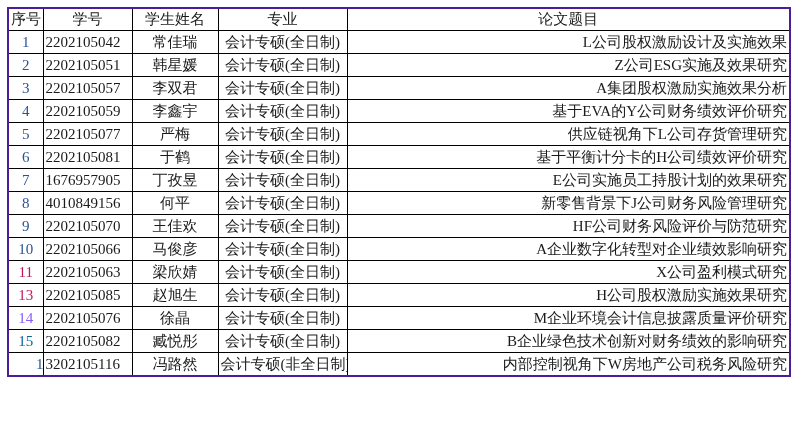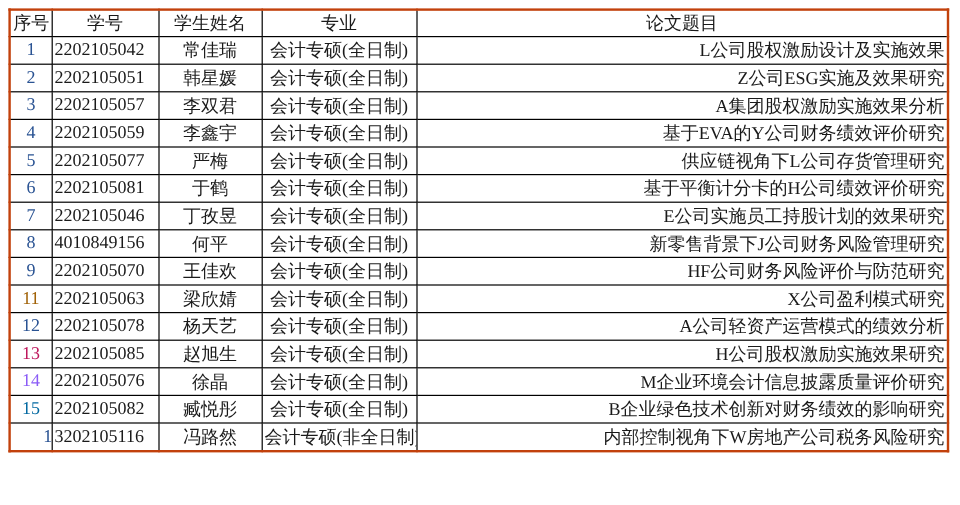--- a/index.html
+++ b/index.html
@@ -14,21 +14,21 @@
     background: #ffffff;
     overflow: hidden;
   }
   table.thesis-table {
     position: absolute;
     left: 7px;
     top: 7px;
     width: 784px;
     border-collapse: collapse;
     table-layout: fixed;
-    border: 2px solid #c2410c;
+    border: 2px solid #4c1d95;
     font-family: "Liberation Serif", serif;
   }
   .thesis-table th,
   .thesis-table td {
     border: 1px solid #000000;
     font-size: 15px;
     font-weight: normal;
     padding: 0 2px;
     overflow: hidden;
     white-space: nowrap;
@@ -106,52 +106,52 @@
         </tr>
         <tr>
           <td class="col-no" style="color: rgb(42, 83, 147);">6</td>
           <td class="col-id">2202105081</td>
           <td class="col-name">于鹤</td>
           <td class="col-major">会计专硕(全日制)</td>
           <td class="col-title">基于平衡计分卡的H公司绩效评价研究</td>
         </tr>
         <tr>
           <td class="col-no" style="color: rgb(42, 83, 147);">7</td>
-          <td class="col-id">2202105046</td>
+          <td class="col-id">1676957905</td>
           <td class="col-name">丁孜昱</td>
           <td class="col-major">会计专硕(全日制)</td>
           <td class="col-title">E公司实施员工持股计划的效果研究</td>
         </tr>
         <tr>
           <td class="col-no" style="color: rgb(42, 83, 147);">8</td>
           <td class="col-id">4010849156</td>
           <td class="col-name">何平</td>
           <td class="col-major">会计专硕(全日制)</td>
           <td class="col-title">新零售背景下J公司财务风险管理研究</td>
         </tr>
         <tr>
           <td class="col-no" style="color: rgb(42, 83, 147);">9</td>
           <td class="col-id">2202105070</td>
           <td class="col-name">王佳欢</td>
           <td class="col-major">会计专硕(全日制)</td>
           <td class="col-title">HF公司财务风险评价与防范研究</td>
         </tr>
         <tr>
-          <td class="col-no" style="color: #a16207;">11</td>
+          <td class="col-no" style="color: rgb(42, 83, 147);">10</td>
+          <td class="col-id">2202105066</td>
+          <td class="col-name">马俊彦</td>
+          <td class="col-major">会计专硕(全日制)</td>
+          <td class="col-title">A企业数字化转型对企业绩效影响研究</td>
+        </tr>
+        <tr>
+          <td class="col-no" style="color: #be185d;">11</td>
           <td class="col-id">2202105063</td>
           <td class="col-name">梁欣婧</td>
           <td class="col-major">会计专硕(全日制)</td>
           <td class="col-title">X公司盈利模式研究</td>
-        </tr>
-        <tr>
-          <td class="col-no" style="color: rgb(42, 83, 147);">12</td>
-          <td class="col-id">2202105078</td>
-          <td class="col-name">杨天艺</td>
-          <td class="col-major">会计专硕(全日制)</td>
-          <td class="col-title">A公司轻资产运营模式的绩效分析</td>
         </tr>
         <tr>
           <td class="col-no" style="color: #be185d;">13</td>
           <td class="col-id">2202105085</td>
           <td class="col-name">赵旭生</td>
           <td class="col-major">会计专硕(全日制)</td>
           <td class="col-title">H公司股权激励实施效果研究</td>
         </tr>
         <tr>
           <td class="col-no" style="color: #8b5cf6;">14</td>

